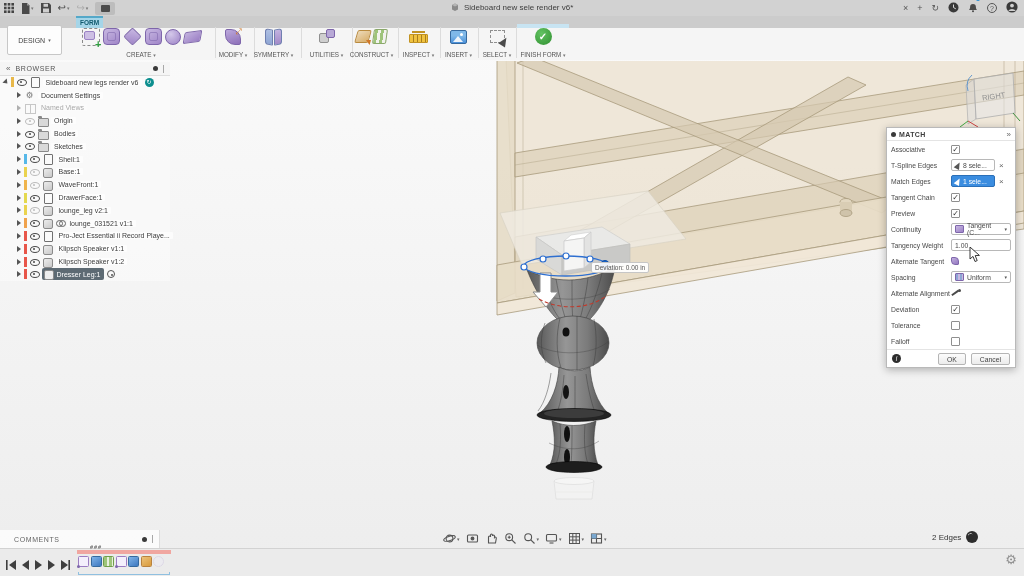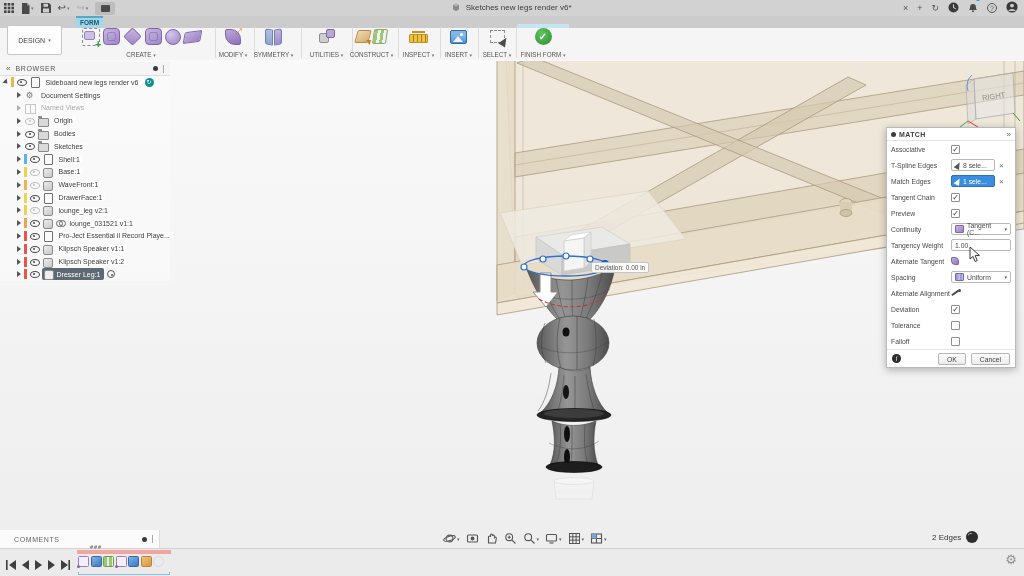--- a/index.html
+++ b/index.html
@@ -280,21 +280,21 @@
         <span class="panel-toggle">
             <i></i>
           </span>
       </div>
 
       <div class="doc-title">
         <svg width="8" height="9" viewBox="0 0 8 9">
             <path d="M1 2 L4 0.5 L7 2 L7 6.5 L4 8 L1 6.5 Z" fill="#8a8a8a"></path>
             <path d="M1 2 L4 3.5 L7 2 L4 0.5 Z" fill="#b5b5b5"></path>
           </svg>
-        <span>Sketches new legs render v6*</span>
+        <span>Sideboard new sele render v6*</span>
       </div>
 
       <div class="title-icons">
         <span class="ticon">×</span>
         <span class="ticon">+</span>
         <span class="ticon">↻</span>
         <span>
           <svg width="11" height="11" viewBox="0 0 11 11">
               <circle cx="5.5" cy="5.5" r="5" fill="#3a3a3a"></circle>
               <path d="M5.5 2.5 V5.5 L7.8 6.8" stroke="#dcdcdc" stroke-width="1" fill="none"></path>

